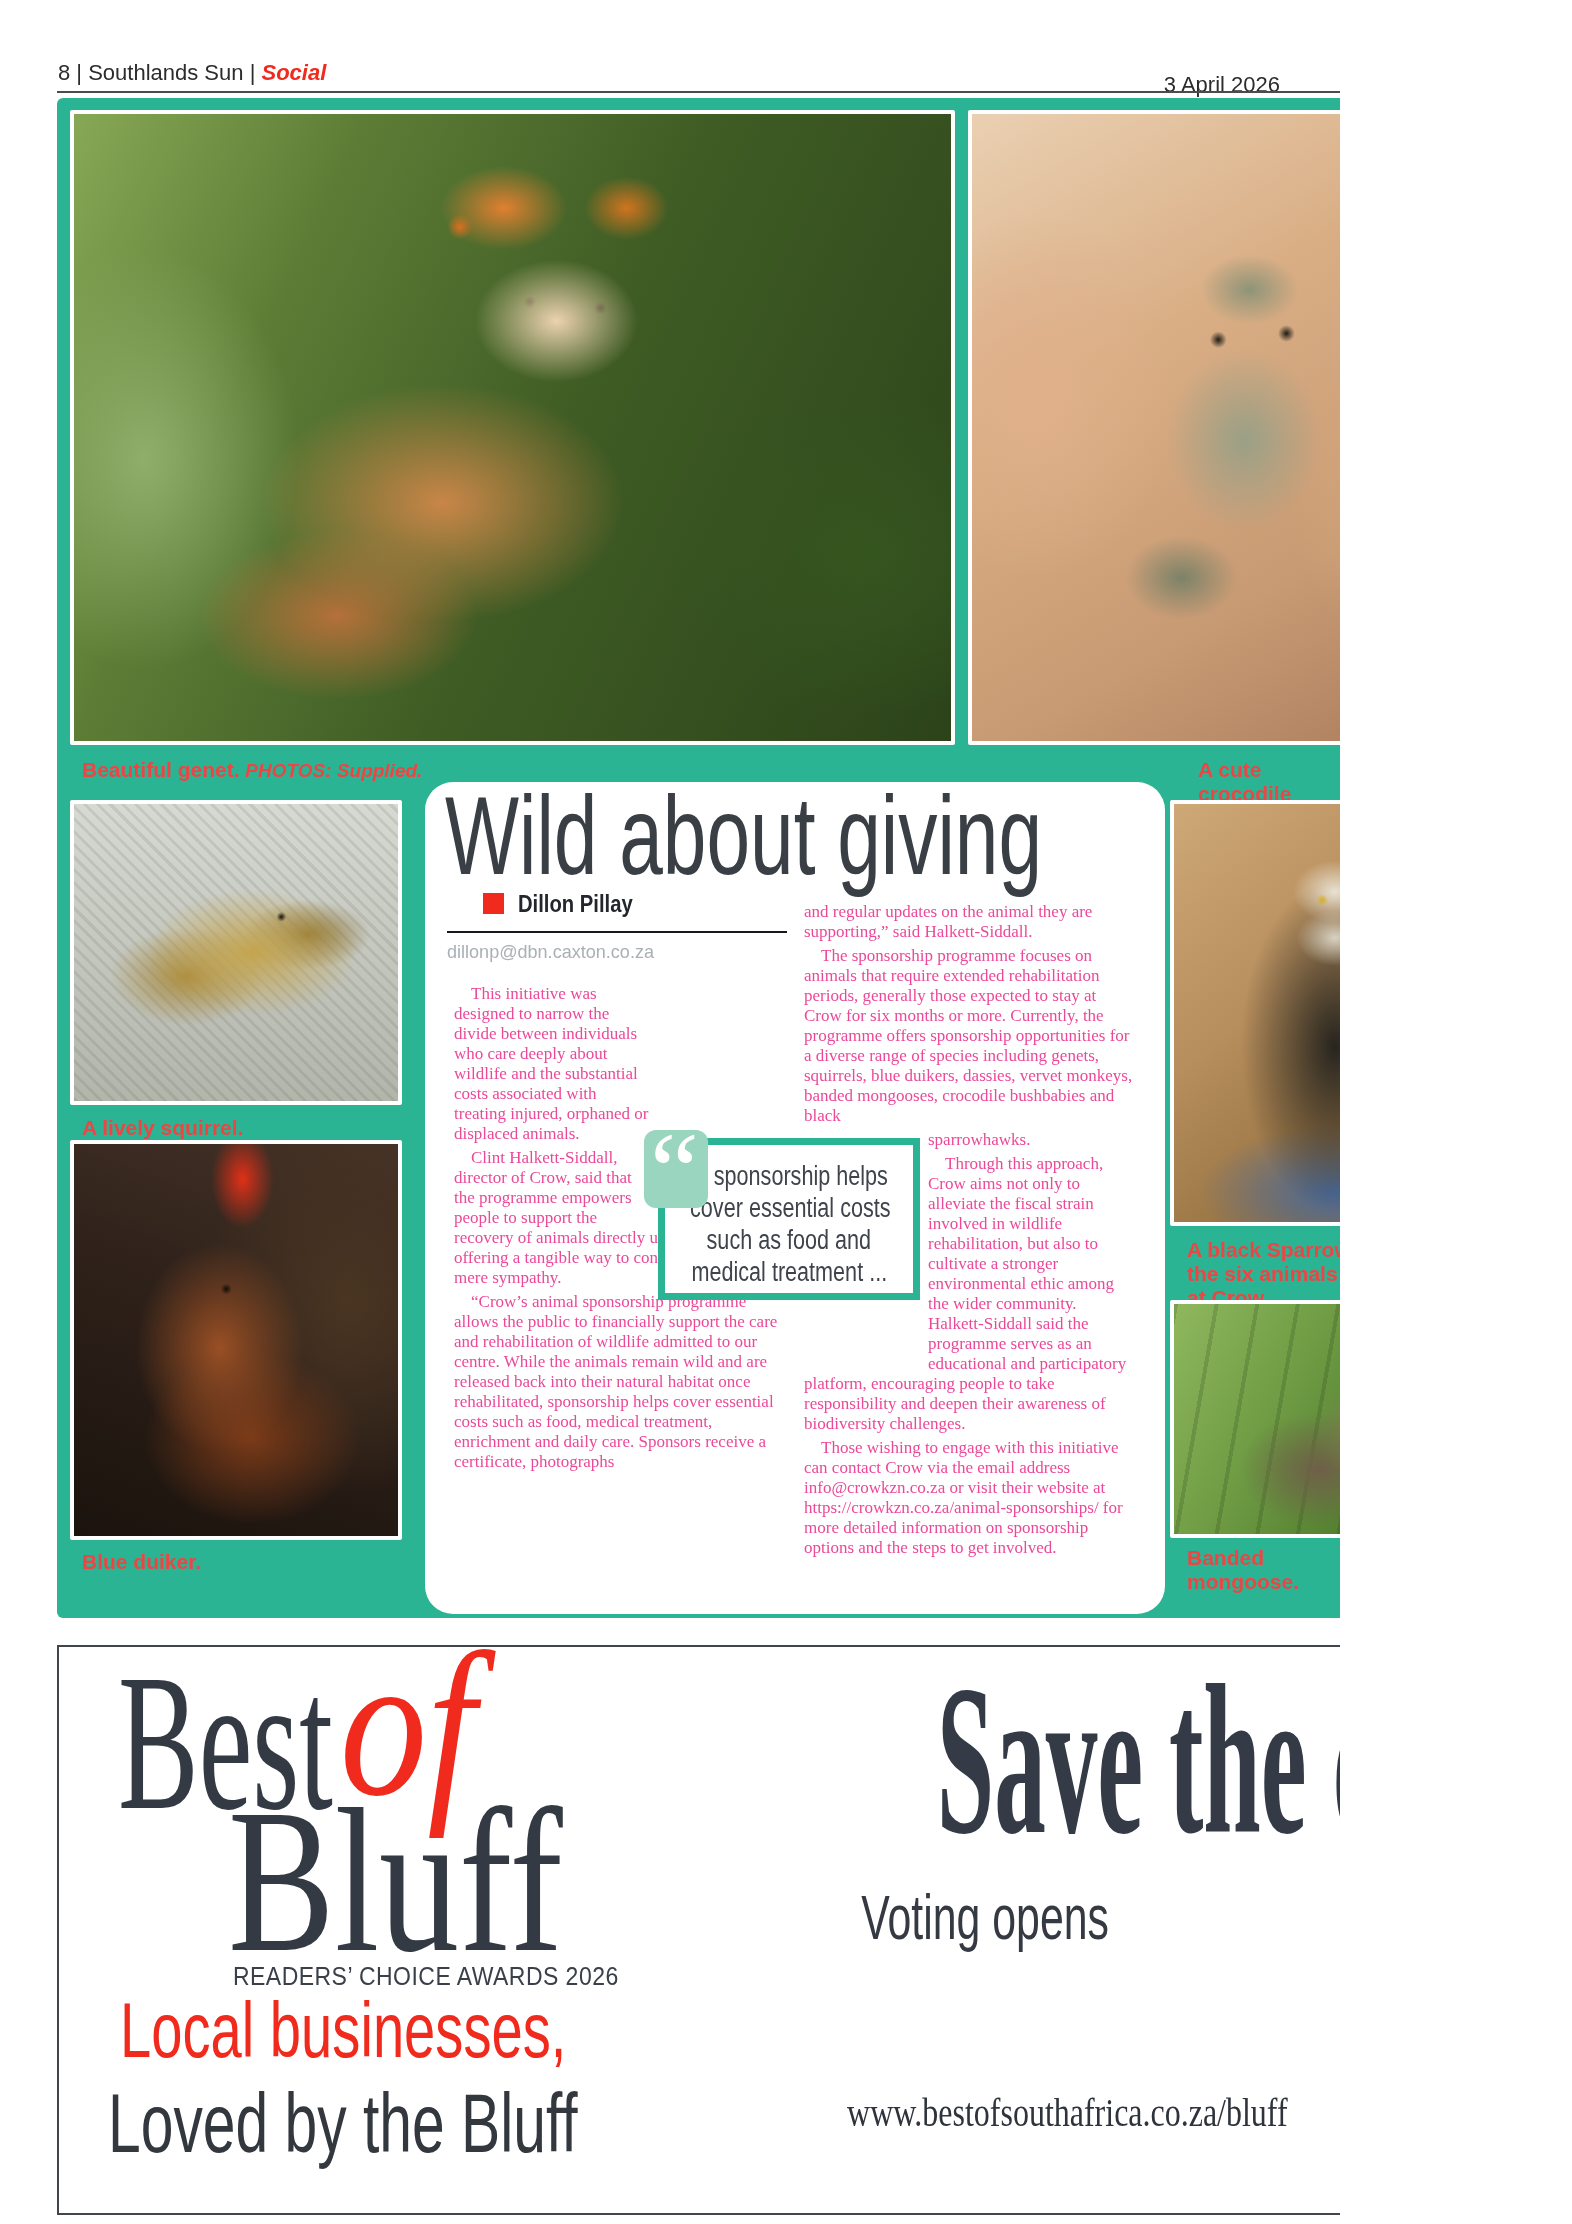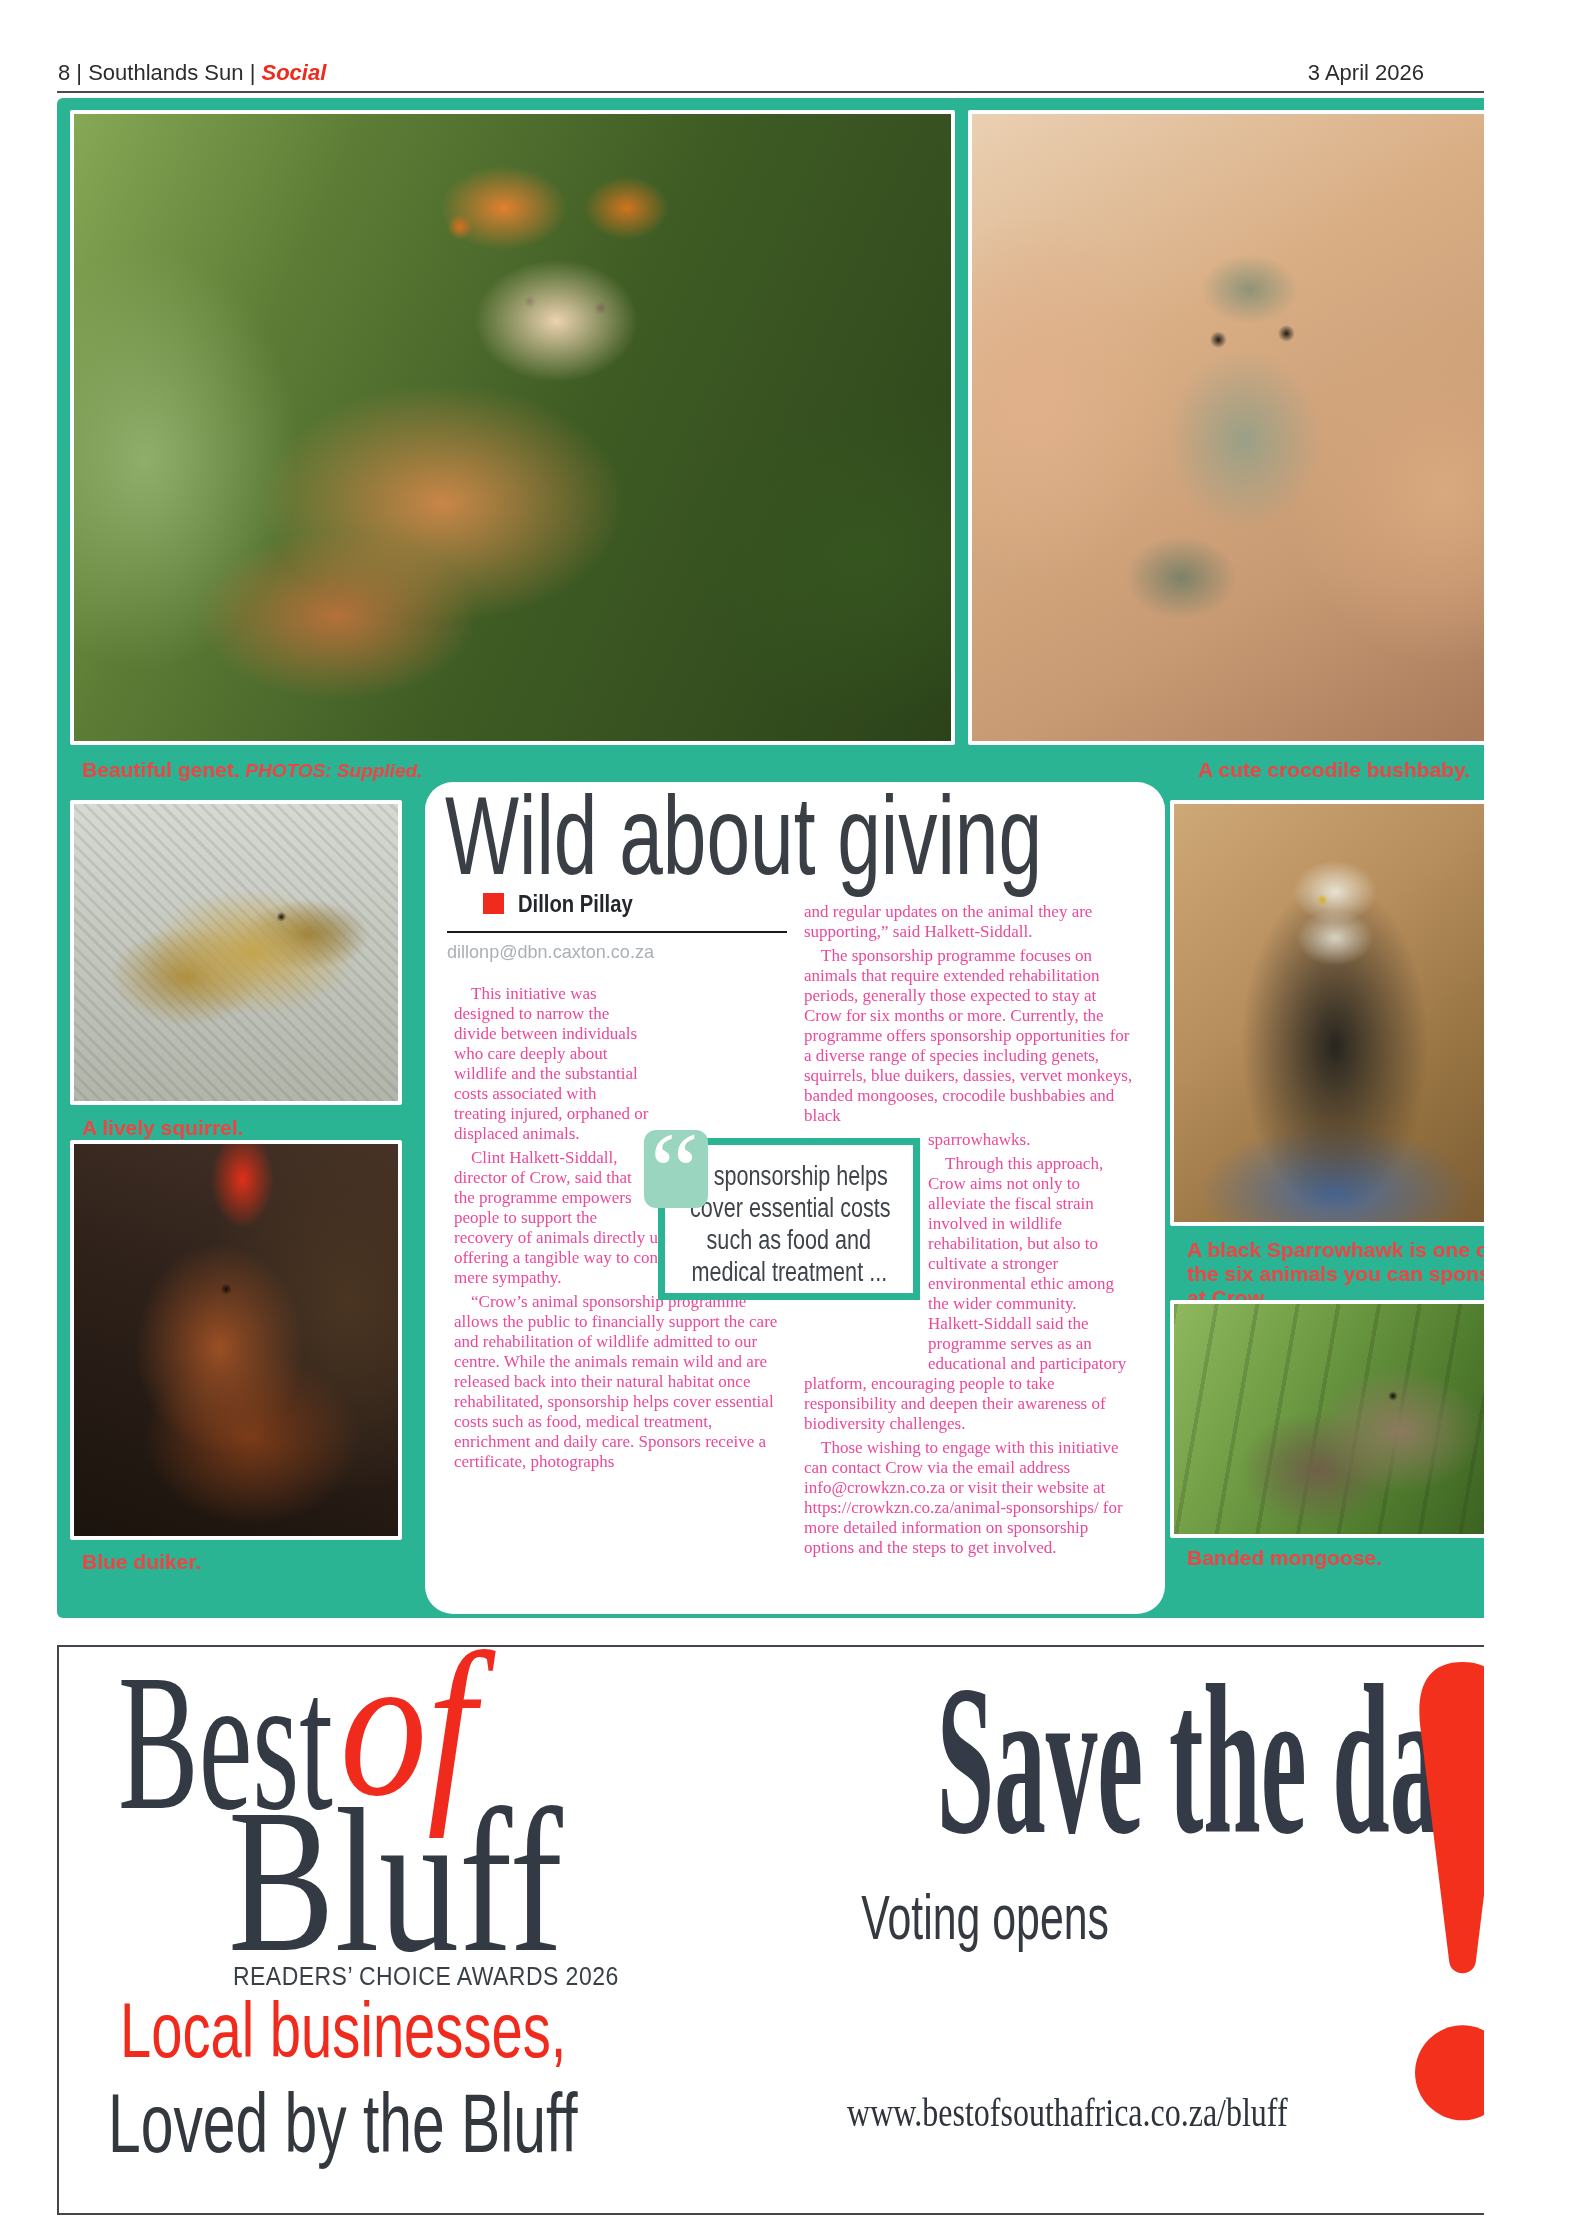--- a/index.html
+++ b/index.html
@@ -1,22 +1,22 @@
 <!DOCTYPE html>
 <html><head>
 <meta charset="utf-8">
 <style>
   html,body{margin:0;padding:0;background:#ffffff;}
-  .page{position:relative;width:1484px;height:2224px;background:#fff;overflow:hidden;
+  .page{position:relative;width:1340px;height:2224px;background:#fff;overflow:hidden;
         font-family:"Liberation Sans", sans-serif;}
 
   
   .hdr-left{position:absolute;left:58px;top:60px;font-size:22px;color:#2c2c2c;}
   .hdr-section{color:#f02a1c;font-weight:bold;font-style:italic;}
-  .hdr-right{position:absolute;right:60px;top:60px;font-size:22px;color:#2c2c2c;}
+  .hdr-right{position:absolute;right:60px;top:72px;font-size:22px;color:#2c2c2c;}
   .hdr-rule{position:absolute;left:57px;width:1457px;top:91px;height:2px;background:#4c4c4c;}
 
   
   .teal{position:absolute;left:57px;top:98px;width:1457px;height:1520px;background:#2bb493;border-radius:6px;}
 
   .photo{position:absolute;border:4px solid #ffffff;box-sizing:border-box;border-radius:2px;}
 
   .photo-genet{left:70px;top:110px;width:885px;height:635px;background:
     radial-gradient(circle 18px at 44% 18%, #d96f20, rgba(217,111,32,0) 70%),
     radial-gradient(ellipse 90px 60px at 49% 15%, #e08030, rgba(224,128,48,0) 70%),

